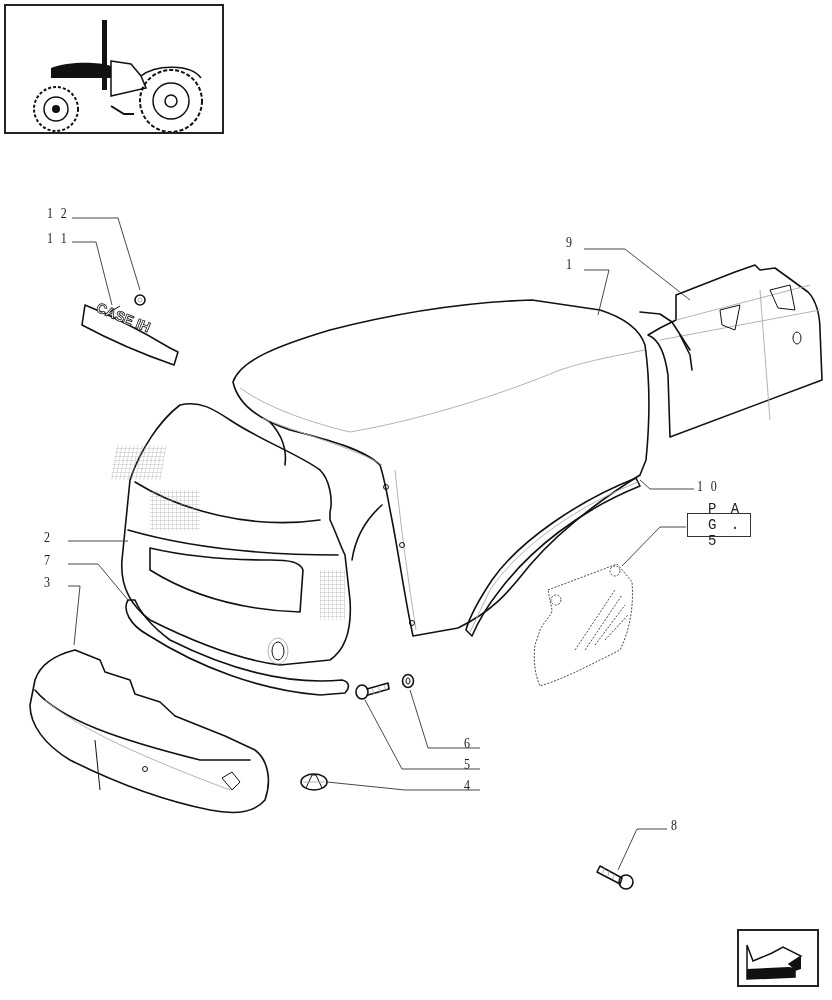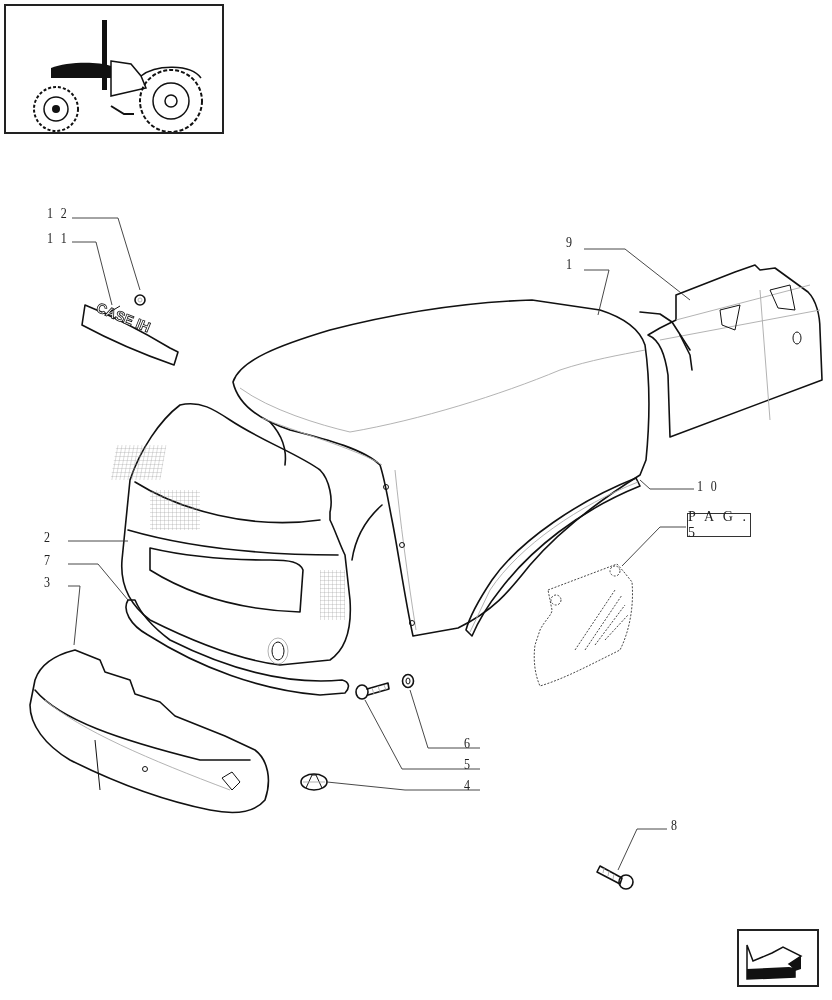--- a/index.html
+++ b/index.html
@@ -3,23 +3,23 @@
   <meta charset="utf-8">
   <style>
     html, body { margin: 0; padding: 0; background: #ffffff; }
     body { width: 832px; height: 1000px; position: relative; overflow: hidden;
            font-family: "Liberation Serif", serif; }
     #canvas { position: absolute; left: 0; top: 0; width: 832px; height: 1000px; }
     .callout { position: absolute; font-family: "Liberation Serif", serif; font-size: 15px;
                color: #222; letter-spacing: 3px; line-height: 1; transform: scaleX(0.8);
                transform-origin: left top; }
     .pag-box { position: absolute; left: 687px; top: 513px; width: 64px; height: 24px;
-               border: 1px solid #333; box-sizing: border-box; font-family: Liberation Serif, serif;
+               border: 1px solid #333; box-sizing: border-box; font-family: Liberation Mono, monospace;
                font-size: 14px; letter-spacing: 3px; display: flex; align-items: center;
-               justify-content: center; color: #222; cursor: pointer; }
+               justify-content: center; color: #222; cursor: pointer; padding-left: 20px; }
     .thumb { position: absolute; left: 4px; top: 4px; width: 220px; height: 130px;
              border: 2px solid #222; box-sizing: border-box; background: #fff; }
     .nav-box { position: absolute; left: 737px; top: 929px; width: 82px; height: 58px;
                border: 2px solid #222; box-sizing: border-box; background:#fff; cursor: pointer; }
     svg .k { fill: none; stroke: #111; stroke-width: 1.6; stroke-linejoin: round; stroke-linecap: round; }
     svg .kt { fill: none; stroke: #111; stroke-width: 1; }
     svg .g { fill: none; stroke: #aaa; stroke-width: 0.9; }
     svg .lead { fill: none; stroke: #333; stroke-width: 0.9; }
     svg .dash { fill: none; stroke: #333; stroke-width: 0.9; stroke-dasharray: 2 1.5; }
   </style>

